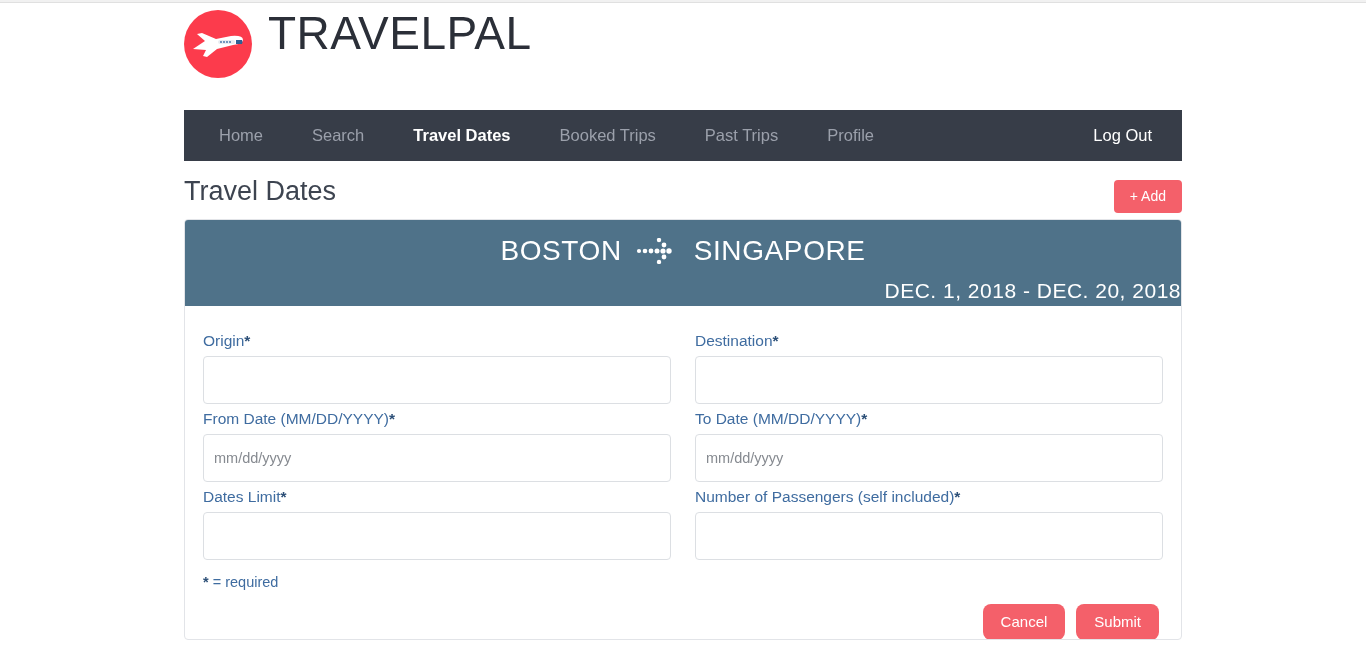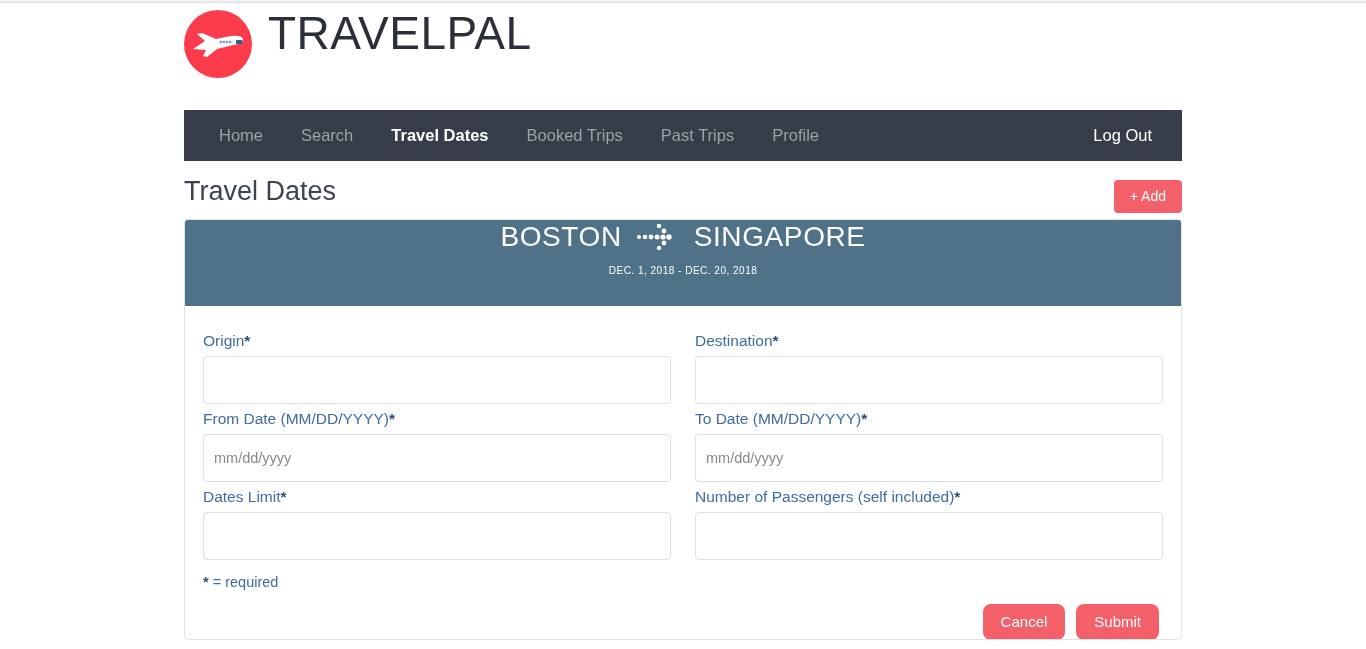--- a/index.html
+++ b/index.html
@@ -71,21 +71,21 @@
     width: 998px;
     height: 51px;
     background: #373d48;
     display: flex;
     align-items: center;
     padding: 0 16px;
   }
   .nav-left {
     display: flex;
     align-items: flex-end;
-    gap: 0px;
+    gap: 11px;
   }
   .nav-item {
     color: #9ba0ab;
     font-size: 16.5px;
     font-weight: 300;
     padding: 0 19px;
     line-height: 51px;
     white-space: nowrap;
     cursor: pointer;
   }
@@ -143,41 +143,42 @@
     width: 998px;
     height: 421px;
     background: #ffffff;
     border: 1px solid #e2e4e8;
     border-radius: 4px;
     overflow: hidden;
   }
   .card-header {
     background: #4f7289;
     height: 86px;
-    text-align: center;
+    padding-top: 14px;
+    text-align: right;
     color: #ffffff;
   }
   .route {
     font-size: 28px;
     font-weight: 300;
     letter-spacing: 0.6px;
     display: flex;
     align-items: center;
     justify-content: center;
     gap: 14px;
     line-height: 34px;
     white-space: nowrap;
   }
   .route-arrow {
     display: inline-block;
     width: 44px;
     height: 26px;
   }
   .route-dates {
-    font-size: 10px;
+    font-size: 21px;
     letter-spacing: 0.5px;
     font-weight: 400;
     margin-top: 11px;
     white-space: nowrap;
   }
   
   .card-body {
     padding: 20px 18px 0 18px;
   }
   .form-grid {

